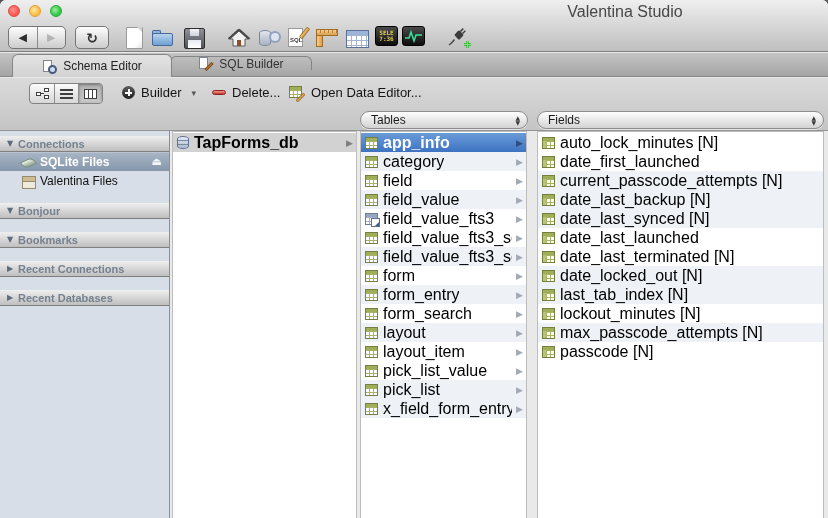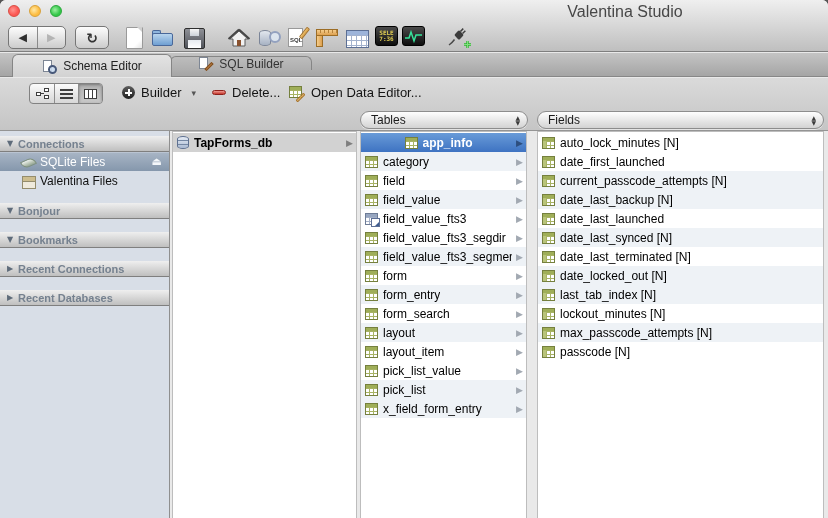--- a/index.html
+++ b/index.html
@@ -111,37 +111,37 @@
   
   .content{position:absolute;top:131px;left:0;right:0;bottom:0;}
   .sidebar{position:absolute;left:0;top:0;bottom:0;width:170px;background:#d8dee7;border-right:1px solid #8f8f8f;padding-top:5px;overflow:hidden;}
   .srow{display:flex;align-items:center;height:19px;font-size:12px;color:#101010;position:relative;}
   .srow.header{height:16px;padding-left:7px;font-weight:700;font-size:11px;color:#75818f;}
   .srow.header ~ .srow.header{margin-top:13px;}
   .srow .tri{width:11px;font-family:"DejaVu Sans",sans-serif;font-size:8px;color:#5e6b7a;flex:none;}
   .srow .tri::before{content:"▼";}
   .srow.collapsed .tri::before{content:"▶";}
   .srow.item{padding-left:21px;}
-  .srow.item.selected{background:linear-gradient(#a9b6c6,#8597ac);box-shadow:inset 0 1px 0 #bac4d2;color:#fff;font-weight:400;}
+  .srow.item.selected{background:linear-gradient(#a9b6c6,#8597ac);box-shadow:inset 0 1px 0 #bac4d2;color:#fff;font-weight:700;}
   .sicon{width:15px;height:14px;position:relative;margin-right:4px;flex:none;}
   .sicon.feather::before{content:"";position:absolute;left:0;top:4px;width:13px;height:6px;
     background:linear-gradient(#eef2ed,#94a590);border:1px solid #7d8f7a;border-radius:0 7px 0 7px;transform:rotate(-24deg);}
   .sicon.cardfile::before{content:"";position:absolute;left:1px;top:2px;width:12px;height:11px;background:#efeadc;border:1px solid #948c6c;}
   .sicon.cardfile::after{content:"";position:absolute;left:1px;top:2px;width:12px;height:4px;background:#cdbd8e;border:1px solid #948c6c;}
   .eject{margin-left:auto;margin-right:7px;font-family:"DejaVu Sans",sans-serif;font-size:11px;color:#f4f7fa;font-weight:400;}
   .eject::before{content:"⏏";}
   
   .main{position:absolute;left:171px;right:0;top:0;bottom:0;background:#e9e9e9;}
   .col{position:absolute;top:0;bottom:0;background:#fff;border:1px solid #bdbdbd;border-bottom:none;padding-top:1px;overflow:hidden;}
   .col.c1{left:1px;width:185px;}
   .col.c2{left:189px;width:167px;}
   .col.c3{left:366px;right:4px;}
-  .row{display:flex;align-items:center;height:19px;font-size:12px;color:#000;position:relative;padding-right:14px;}
+  .row{display:flex;align-items:center;height:19px;font-size:16px;color:#000;position:relative;padding-right:14px;}
   .row.alt{background:#eef2f6;}
-  .row.selected{background:linear-gradient(#699bd8,#3e73c2);color:#fff;font-weight:700;justify-content:center;}
+  .row.selected{background:linear-gradient(#699bd8,#3e73c2);color:#fff;font-weight:700;}
   .row.selected-inactive{background:#d2d2d2;font-weight:700;}
   .row .label{white-space:nowrap;overflow:hidden;}
   .row .arrow{position:absolute;right:3px;top:50%;transform:translateY(-50%);font-family:"DejaVu Sans",sans-serif;font-size:9px;color:#a2a9b2;}
   .row .arrow::before{content:"▶";}
   .row.selected .arrow{color:#2d4e7e;}
   .row.selected-inactive .arrow{color:#7f7f7f;}
   
   .ricon{width:13px;height:12px;display:inline-block;position:relative;margin:0 5px 0 4px;flex:none;}
   .ricon.table,.ricon.field{border:1px solid #75803e;
     background:linear-gradient(#9fae58 0 3px,rgba(0,0,0,0) 3px),
@@ -439,30 +439,30 @@
           <div class="row alt">
             <span class="ricon field"></span>
             <span class="label">current_passcode_attempts [N]</span>
 
           </div>
           <div class="row alt">
             <span class="ricon field"></span>
             <span class="label">date_last_backup [N]</span>
 
           </div>
+          <div class="row alt">
+            <span class="ricon field"></span>
+            <span class="label">date_last_synced [N]</span>
+
+          </div>
           <div class="row">
             <span class="ricon field"></span>
             <span class="label">date_last_launched</span>
 
           </div>
-          <div class="row alt">
-            <span class="ricon field"></span>
-            <span class="label">date_last_synced [N]</span>
-
-          </div>
           <div class="row">
             <span class="ricon field"></span>
             <span class="label">date_last_terminated [N]</span>
 
           </div>
           <div class="row alt">
             <span class="ricon field"></span>
             <span class="label">date_locked_out [N]</span>
 
           </div>

